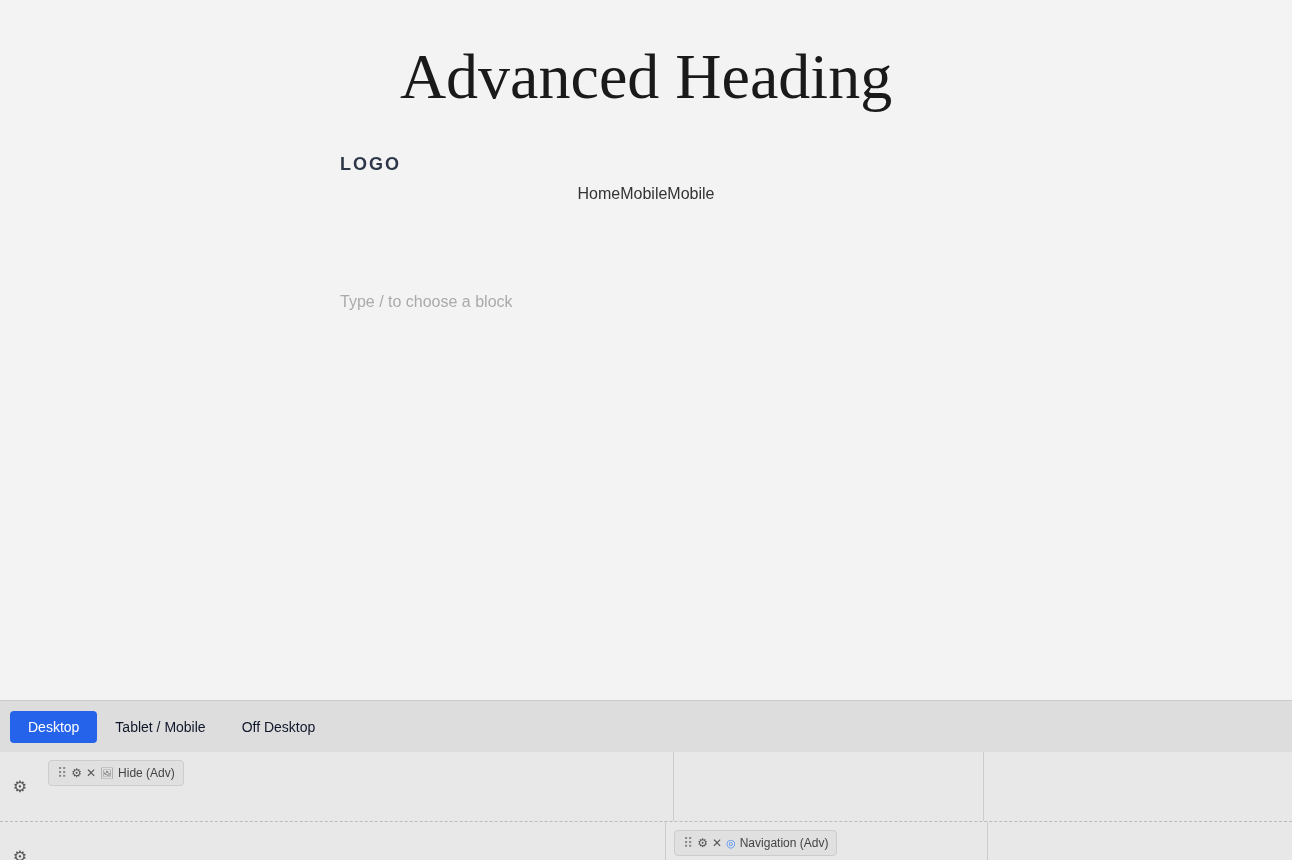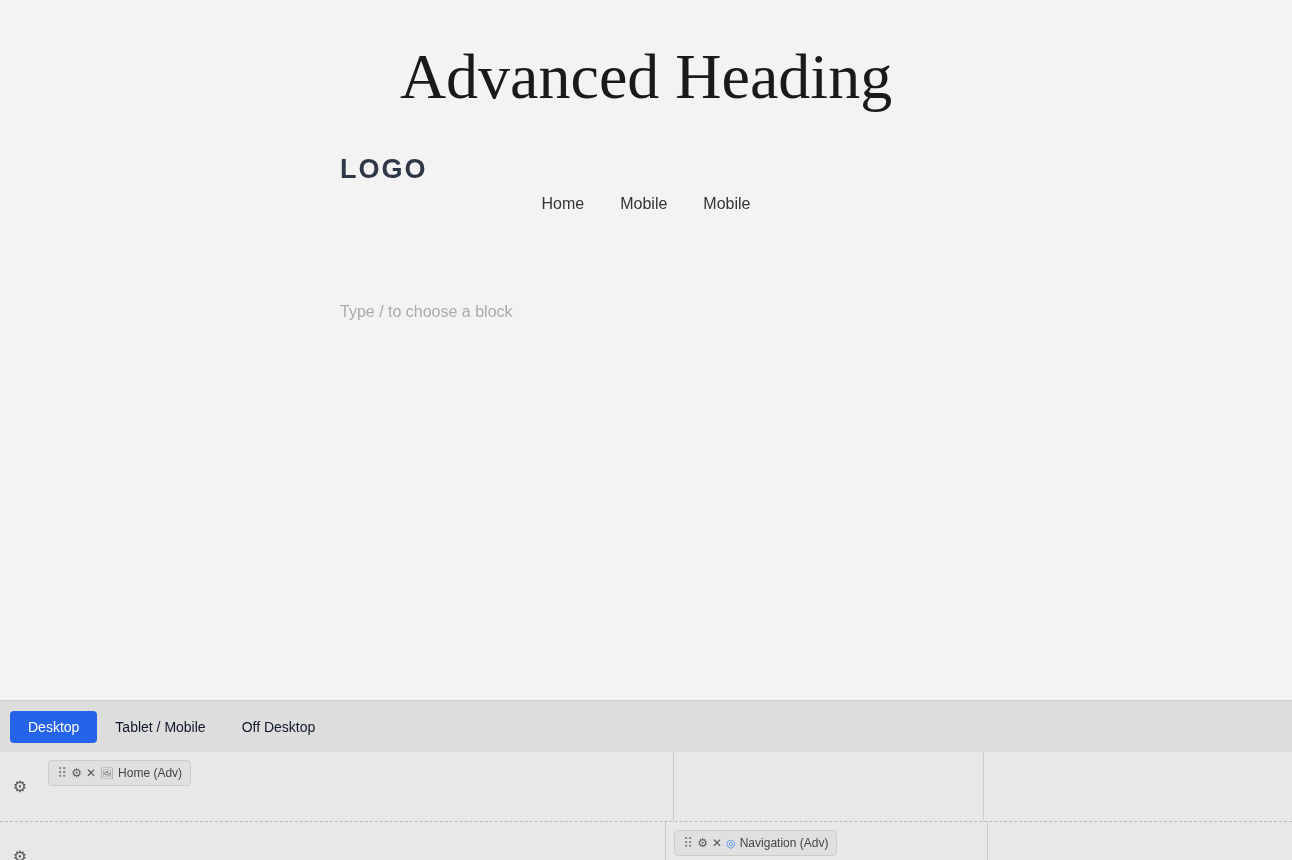--- a/index.html
+++ b/index.html
@@ -25,30 +25,29 @@
     }
 
     .logo-area {
       align-self: flex-start;
       margin-left: 340px;
       margin-bottom: 10px;
     }
 
     .logo-text {
       font-family: -apple-system, BlinkMacSystemFont, 'Segoe UI', sans-serif;
-      font-size: 27px;
+      font-size: 18px;
       font-weight: 900;
       color: #2d3748;
       letter-spacing: 2px;
       text-transform: uppercase;
     }
 
     .nav-area {
       display: flex;
-      gap: 36px;
       align-self: center;
       margin-bottom: 30px;
       justify-content: flex-end;
     }
 
     .nav-link {
       font-size: 16px;
       color: #333;
       text-decoration: none;
     }
@@ -229,21 +228,21 @@
   <div class="block-row">
     <div class="block-gear">
       <span class="icon-gear"></span>
     </div>
     <div class="block-content col-wide">
       <div class="block-tag">
         <span class="drag-handle">⠿</span>
         <span class="gear-icon icon-gear"></span>
         <span class="close-icon icon-close"></span>
         <span class="block-icon icon-img"></span>
-        <span>Home (Adv)</span>
+        <span>Hide (Adv)</span>
       </div>
     </div>
     <div class="col-divider"></div>
     <div class="col-narrow"></div>
     <div class="col-divider"></div>
     <div class="col-narrow"></div>
   </div>
 
   <div class="block-row">
     <div class="block-gear">

